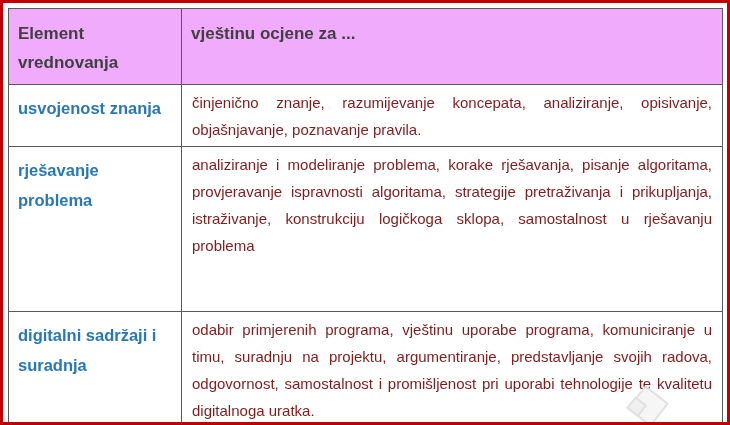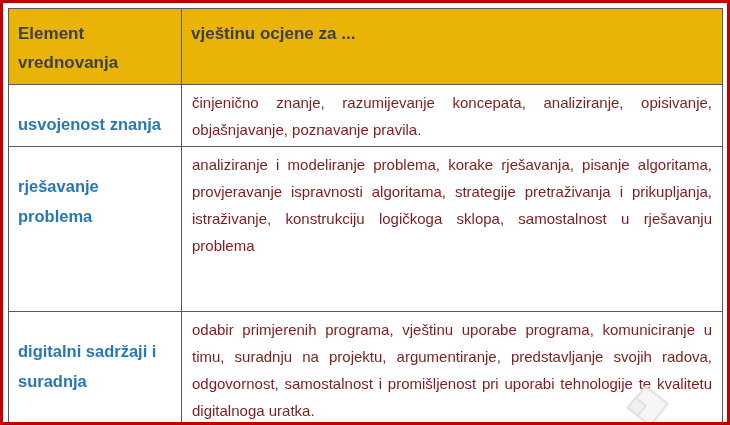--- a/index.html
+++ b/index.html
@@ -25,31 +25,31 @@
   }
   table.eval-table col.c1 { width: 173px; }
   table.eval-table col.c2 { width: 541px; }
   table.eval-table th,
   table.eval-table td {
     border: 1px solid #595959;
     vertical-align: top;
     box-sizing: border-box;
   }
   tr.header-row th {
-    background: #eab308;
+    background: #f0abfc;
     height: 76px;
     padding: 10px 8px 0 9px;
     text-align: left;
     font-size: 17px;
     line-height: 29px;
     font-weight: bold;
     color: #404040;
   }
   td.element-cell {
-    padding: 24px 6px 0 9px;
+    padding: 8px 6px 0 9px;
     font-size: 16.5px;
     line-height: 30px;
     font-weight: bold;
     color: #2878B5;
   }
   td.desc-cell {
     padding: 4px 10px 0 10px;
     font-size: 15px;
     line-height: 27px;
     color: #7f1d1d;

